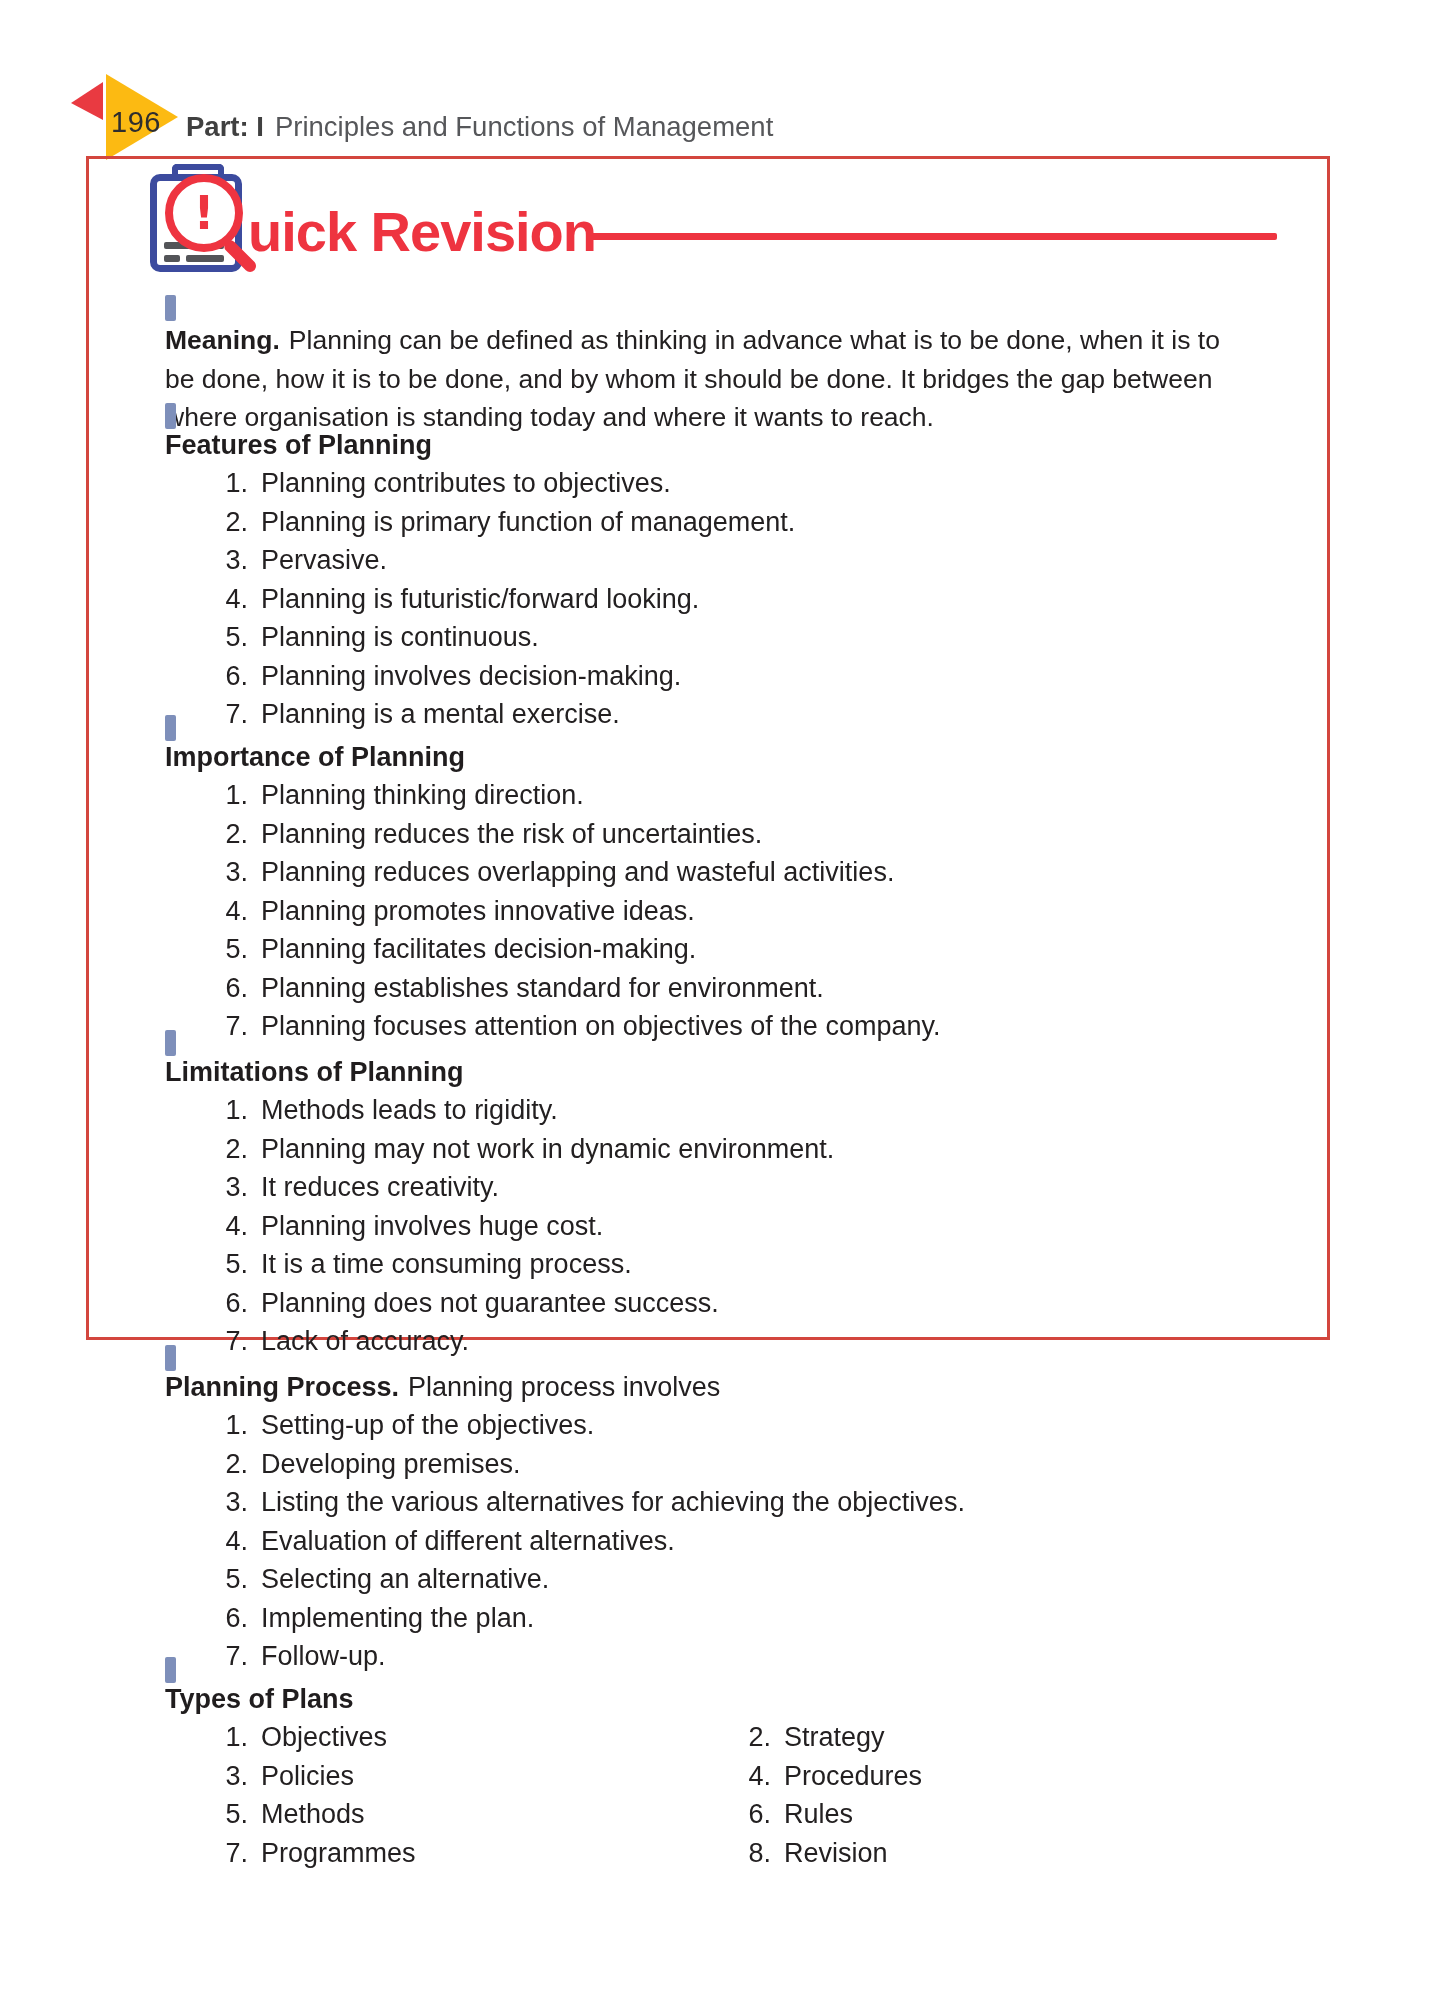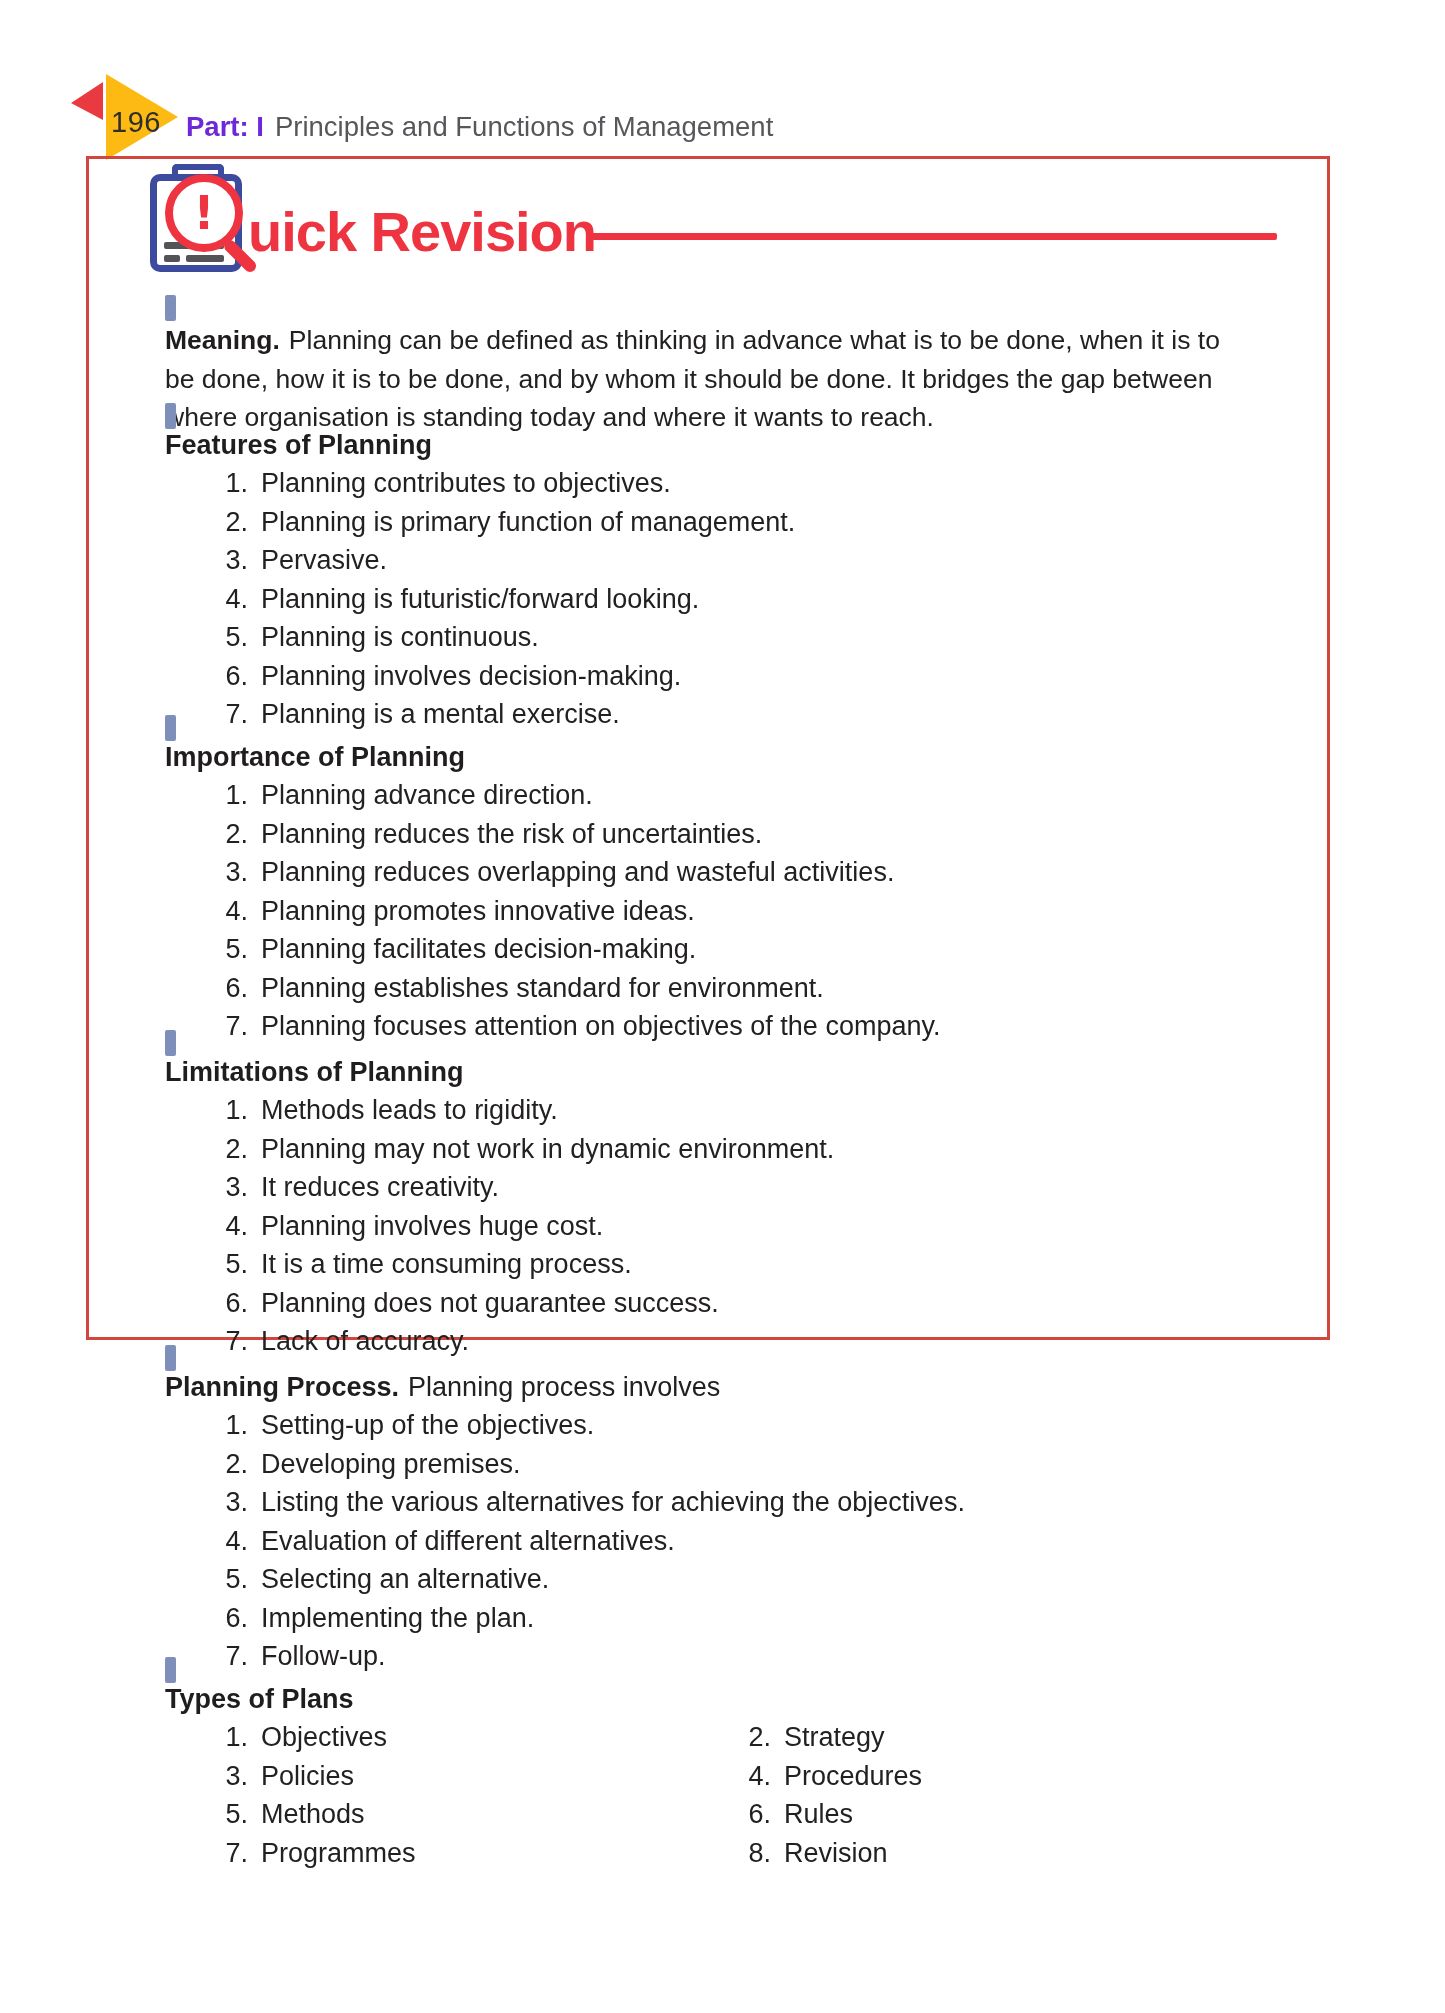--- a/index.html
+++ b/index.html
@@ -21,21 +21,21 @@
   .page{position:absolute;inset:0;background:#fff;}
 
   
   .hdr{position:absolute;left:0;top:12px;width:100%;height:152px;}
   .tri-red{position:absolute;left:71px;top:70px;width:32px;height:38px;
     background:var(--tri-red);clip-path:polygon(100% 0,0 55%,100% 100%);}
   .tri-yellow{position:absolute;left:106px;top:62px;width:72px;height:86px;
     background:var(--tri-yellow);clip-path:polygon(0 0,100% 50%,0 100%);}
   .pagenum{position:absolute;left:111px;top:94px;font-size:29px;color:#2e2d2f;letter-spacing:.5px;}
   .parttitle{position:absolute;left:186px;top:99px;font-size:27.5px;white-space:nowrap;}
-  .parttitle b{color:#6d28d9;}
+  .parttitle b{color:#404040;}
   .parttitle .rest{color:var(--hdr-gray);margin-left:11px;}
 
   
   .red-box{position:absolute;left:86px;top:156px;width:1244px;height:1184px;
     border:3px solid var(--box-red);background:transparent;}
 
   
   .title-row{position:absolute;left:148px;top:158px;width:1129px;height:118px;
     display:flex;align-items:flex-end;}
   .qr-icon{position:relative;width:104px;height:118px;flex:none;}
@@ -163,21 +163,21 @@
   </section>
 
   <section class="sec sec-importance">
     <div class="sec-head">
       <span class="bullet"></span>
       <h2>Importance of Planning</h2>
     </div>
     <ol class="items">
         <li>
           <span class="num">1.</span>
-          <span class="txt">Planning advance direction.</span>
+          <span class="txt">Planning thinking direction.</span>
         </li>
         <li>
           <span class="num">2.</span>
           <span class="txt">Planning reduces the risk of uncertainties.</span>
         </li>
         <li>
           <span class="num">3.</span>
           <span class="txt">Planning reduces overlapping and wasteful activities.</span>
         </li>
         <li>

